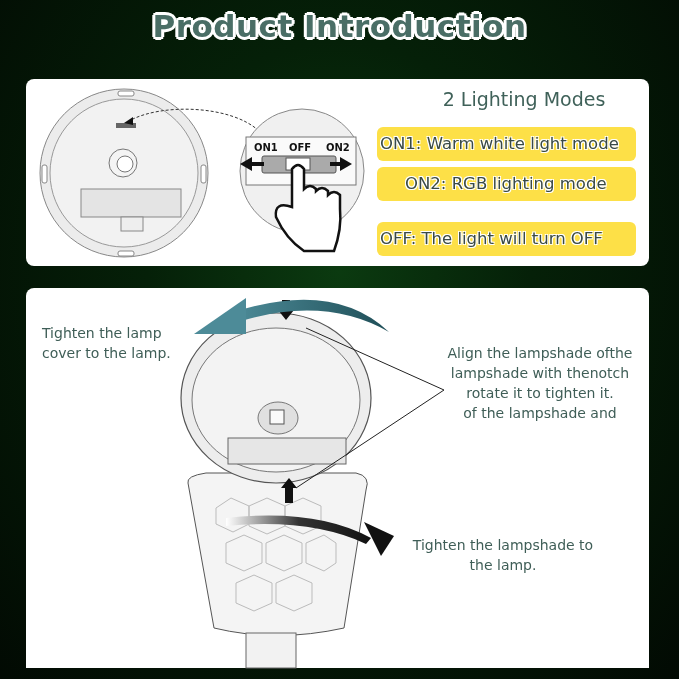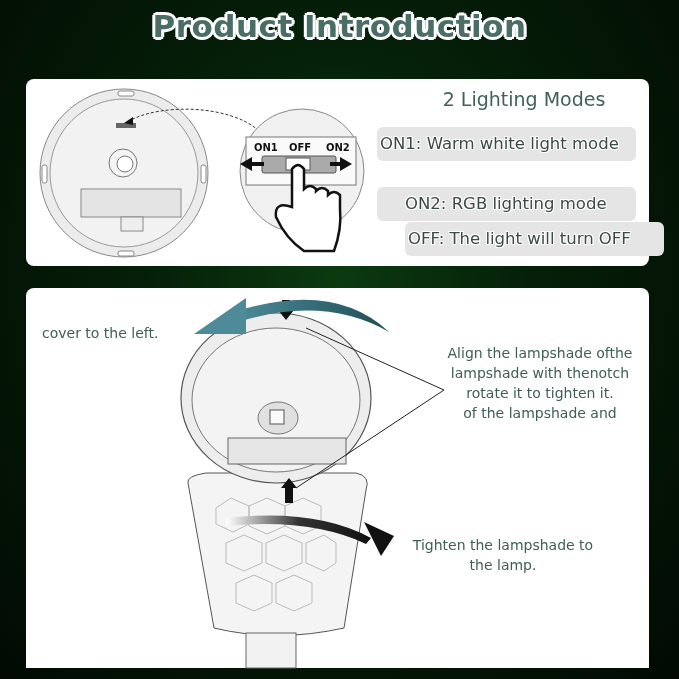--- a/index.html
+++ b/index.html
@@ -18,21 +18,21 @@
   }
   .panel { position:absolute; background:#fff; border-radius:8px; }
   .panel-top { left:26px; top:79px; width:623px; height:187px; }
   .panel-bottom { left:26px; top:288px; width:623px; height:380px; border-radius:8px 8px 0 0; }
   .modes-heading {
     position:absolute; left:388px; top:9px; width:220px; text-align:center;
     font-weight:normal; font-size:19px; color:#3f6159;
   }
   .mode-box {
     position:absolute; left:351px; width:259px; height:34px; border-radius:6px;
-    background:#e5e5e5; color:#3a4a45; font-size:16.5px; line-height:34px;
+    background:#fde047; color:#3a4a45; font-size:16.5px; line-height:34px;
     padding-left:3px; box-sizing:border-box; white-space:nowrap;
     text-shadow: 1px 1px 0 #fff, -1px -1px 0 #fff, 1px -1px 0 #fff, -1px 1px 0 #fff;
   }
   .annot { position:absolute; color:#3f5e57; font-size:14px; line-height:20px; }
   .center { text-align:center; }
   svg { position:absolute; overflow:visible; }
 </style>
 </head>
 <body>
 
@@ -68,22 +68,22 @@
     <rect x="28" y="47" width="74" height="17" rx="2" fill="#aaa" stroke="#555"></rect>
     <rect x="52" y="49" width="24" height="12" fill="#fff" stroke="#555"></rect>
     <polygon points="6,55 18,48 18,62" fill="#111"></polygon>
     <rect x="16" y="53" width="14" height="4" fill="#111"></rect>
     <polygon points="118,55 106,48 106,62" fill="#111"></polygon>
     <rect x="96" y="53" width="12" height="4" fill="#111"></rect>
     <path d="M58 60 L58 98 Q40 92 42 108 Q52 130 70 142 L100 142 Q108 120 106 100 L106 86 Q100 80 94 86 L94 82 Q88 76 82 82 L82 80 Q76 74 70 80 L70 60 Q64 52 58 60 Z" fill="#fff" stroke="#111" stroke-width="2.5"></path>
   </svg>
   <div class="modes-heading">2 Lighting Modes</div>
   <div class="mode-box" style="top:48px;">ON1: Warm white light mode</div>
-  <div class="mode-box" style="top:108px;padding-left:28px;">ON2: RGB lighting mode</div>
-  <div class="mode-box" style="top:143px;margin-left:28px;">OFF: The light will turn OFF</div>
+  <div class="mode-box" style="top:88px;padding-left:28px;">ON2: RGB lighting mode</div>
+  <div class="mode-box" style="top:143px;">OFF: The light will turn OFF</div>
 </div>
 
 <div class="panel panel-bottom">
 
   <svg style="left:140px;top:10px;" width="220" height="370" viewBox="0 0 220 370">
 
     <path d="M22 185 Q20 178 40 175 L190 175 Q205 178 200 192 L178 330 Q110 345 48 330 Z" fill="#f4f4f4" stroke="#555" stroke-width="1"></path>
     <g stroke="#bbb" fill="none" stroke-width="1">
       <path d="M50 210 l15 -10 l18 8 l0 18 l-16 8 l-17 -8 z"></path>
       <path d="M83 208 l18 -8 l18 8 l0 20 l-18 8 l-18 -8 z"></path>
@@ -128,21 +128,22 @@
     <path d="M0 18 Q90 8 145 38 L140 44 Q85 18 0 26 Z" fill="url(#blkg)"></path>
     <polygon points="155,56 138,22 168,36" fill="#111"></polygon>
   </svg>
 
   <svg style="left:270px;top:40px;" width="150" height="170" viewBox="0 0 150 170">
     <line x1="10" y1="0" x2="148" y2="62" stroke="#222" stroke-width="1"></line>
     <line x1="0" y1="160" x2="148" y2="62" stroke="#222" stroke-width="1"></line>
   </svg>
 
   <div class="annot" style="left:16px;top:35px;">
-    <div>cover to the left.</div>
+    <div>Tighten the lamp</div>
+    <div>cover to the lamp.</div>
   </div>
   <div class="annot center" style="left:404px;top:55px;width:220px;">
     <div>Align the lampshade ofthe</div>
     <div>lampshade with thenotch</div>
     <div>rotate it to tighten it.</div>
     <div>of the lampshade and</div>
   </div>
   <div class="annot center" style="left:372px;top:247px;width:210px;">
     <div>Tighten the lampshade to</div>
     <div>the lamp.</div>

